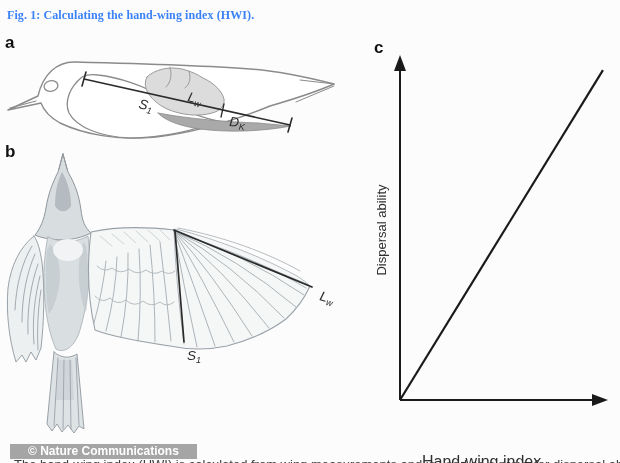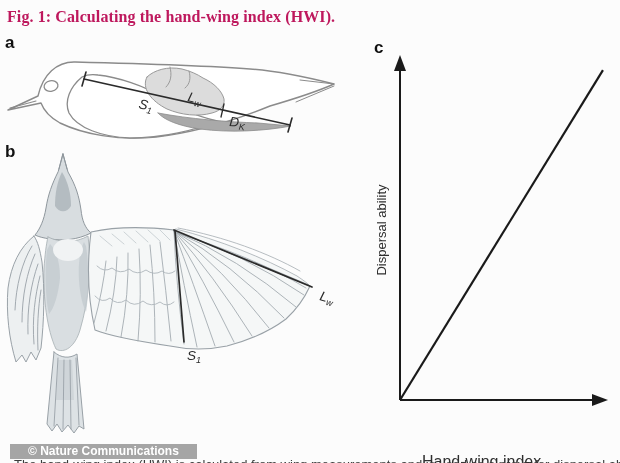--- a/index.html
+++ b/index.html
@@ -6,21 +6,21 @@
   html,body { background:#ffffff; }
   #root {
     position:relative; width:620px; height:463px;
     background:#fcfcfc; overflow:hidden;
     font-family:"Liberation Sans", sans-serif;
   }
   .abs { position:absolute; }
   #figure-title {
     left:7px; top:8px; width:430px;
     font-family:"Liberation Serif", serif;
-    font-weight:bold; font-size:16px; color:#be185d;
+    font-weight:bold; font-size:12px; color:#3b82f6;
     letter-spacing:0.1px;
   }
   .panel-letter {
     font-weight:bold; font-size:17px; color:#111;
     font-family:"Liberation Sans", sans-serif;
   }
   #panel-a-letter { left:5px;  top:33px; }
   #panel-b-letter { left:5px;  top:142px; }
   #panel-c-letter { left:374px; top:38px; }
   #fig-svg { left:0; top:0; }

